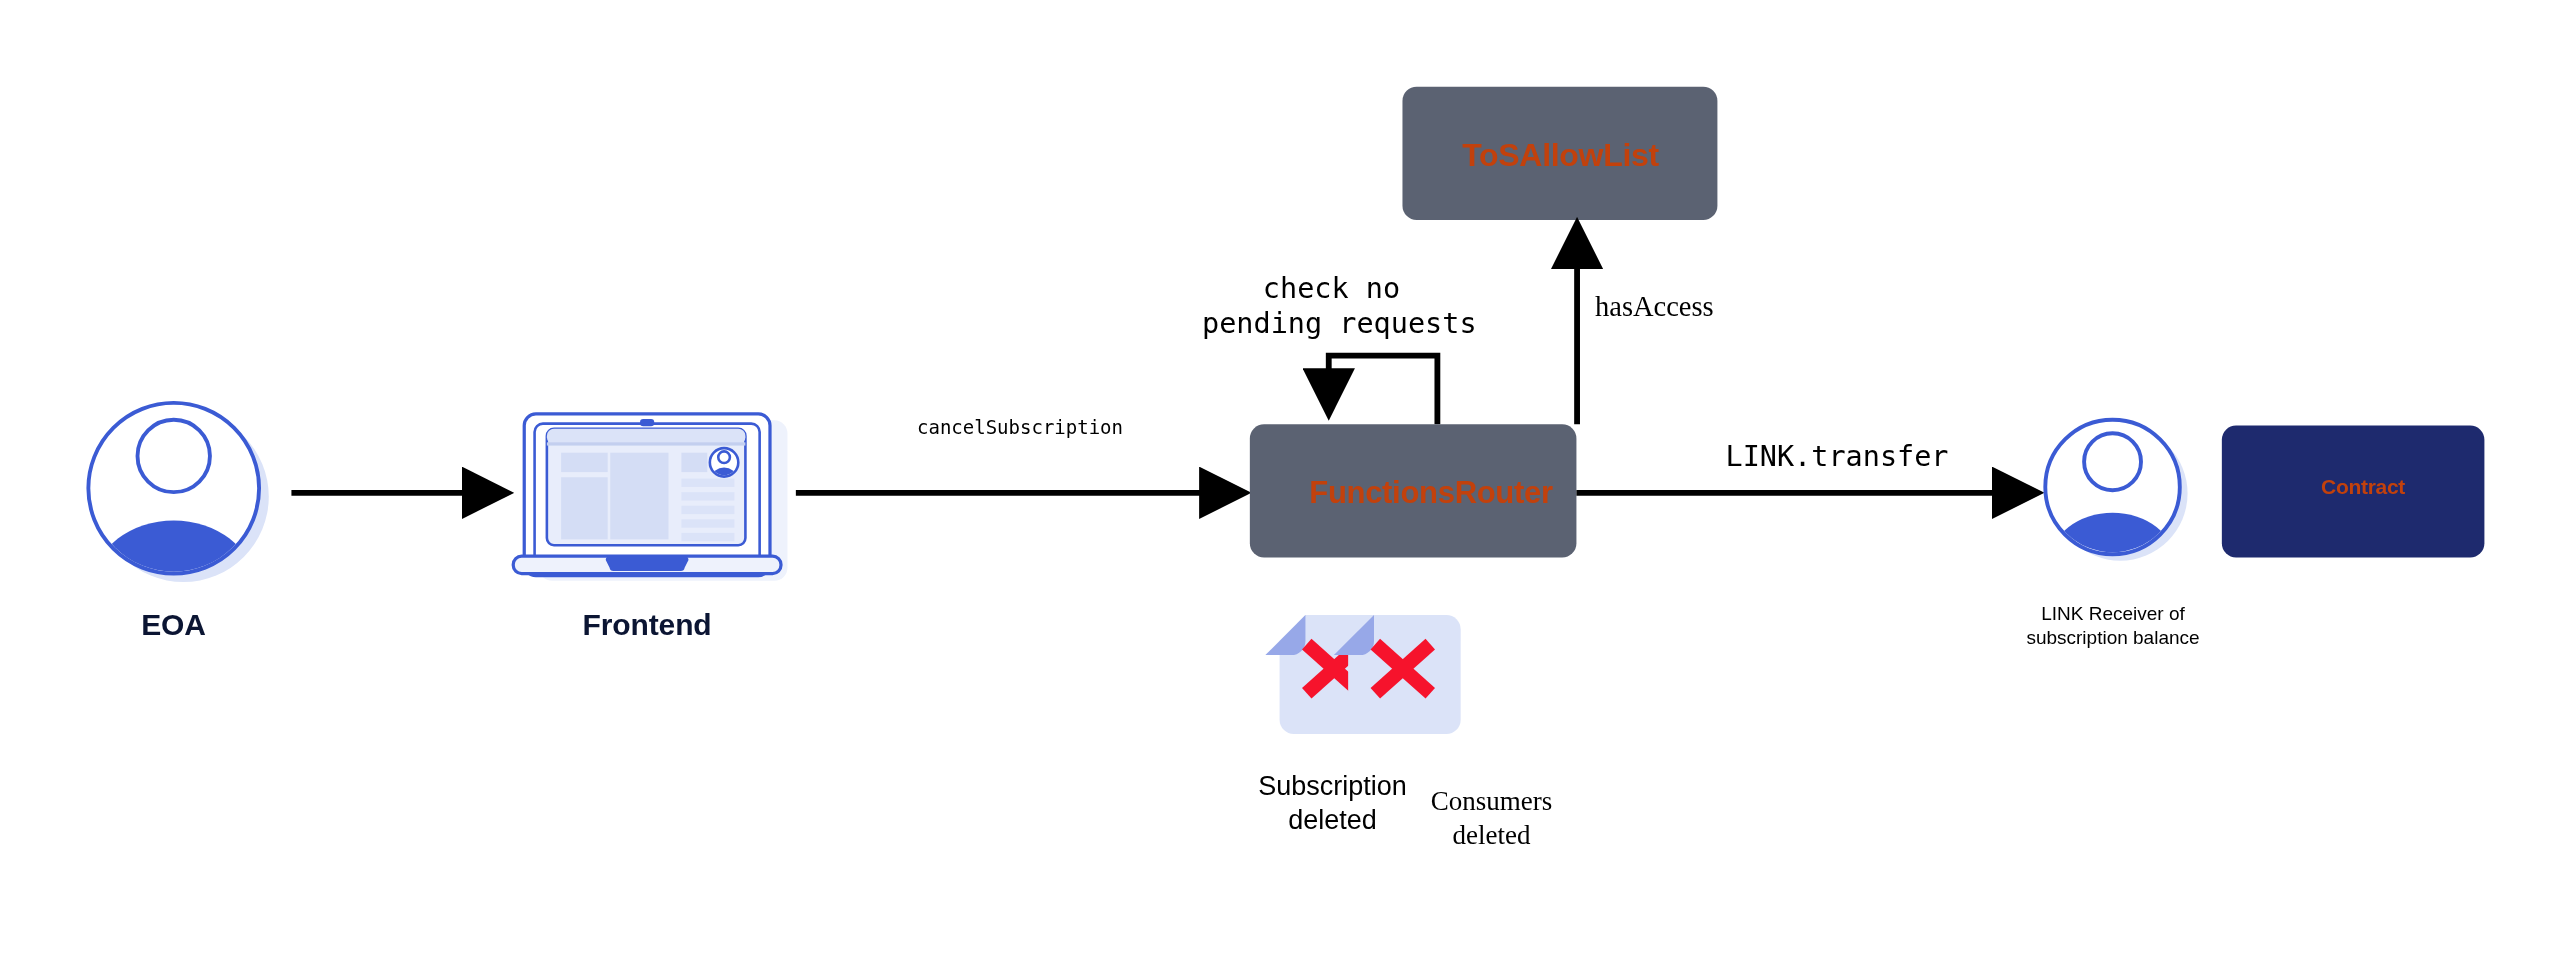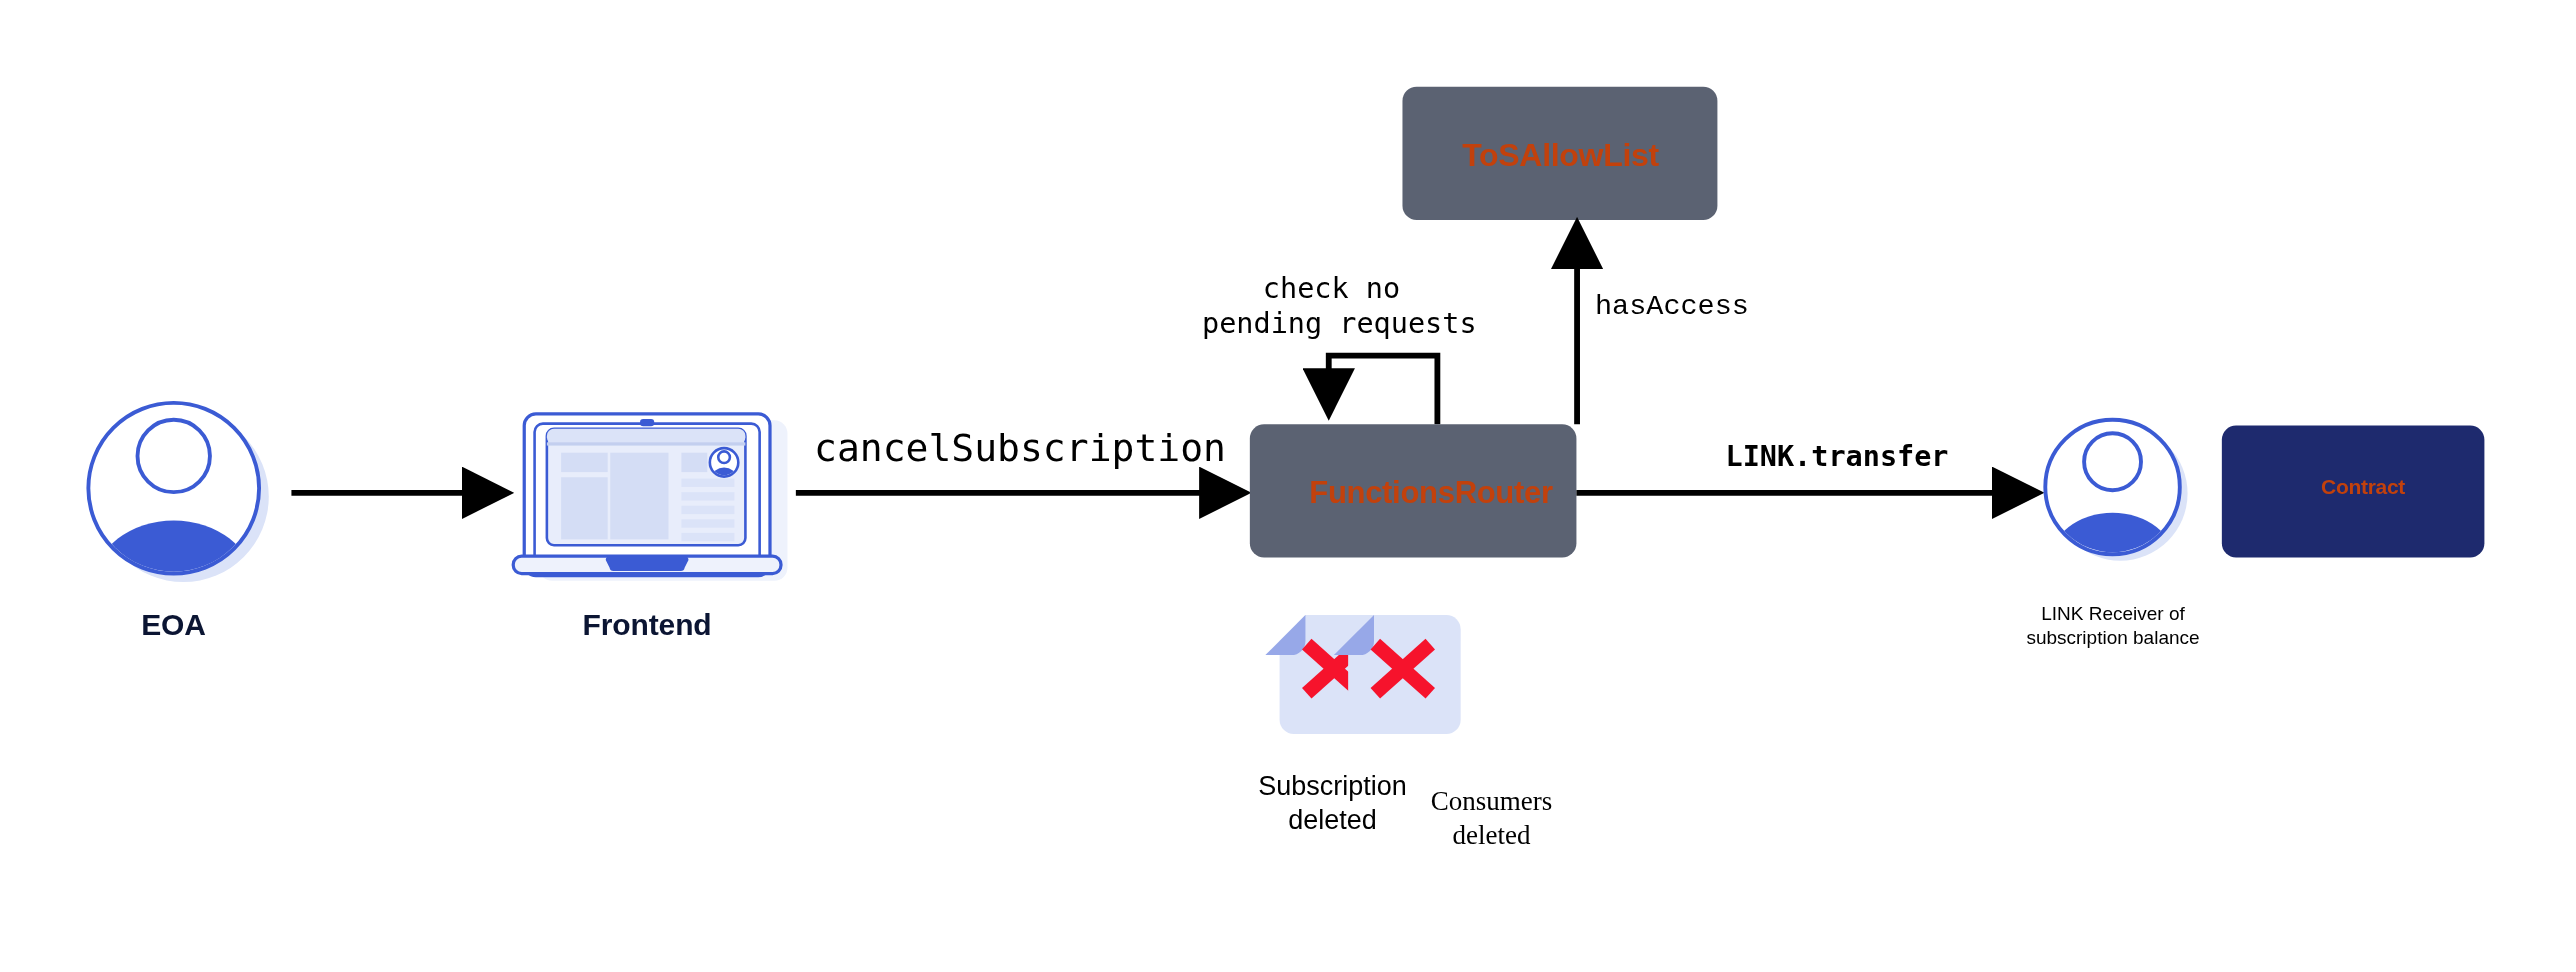--- a/index.html
+++ b/index.html
@@ -33,21 +33,21 @@
     position:absolute;
     color:#000000;
     text-align:center;
     white-space:pre;
     line-height:1.22;
   }
   .mono{
     font-family:"DejaVu Sans Mono","Liberation Mono", monospace;
   }
   .sans{
-    font-family:Liberation Mono, monospace;
+    font-family:Liberation Serif, serif;
   }
   .caption{
     position:absolute;
     text-align:center;
     color:#0b1533;
     white-space:nowrap;
   }
   .caption-strong{
     font-weight:700;
     letter-spacing:-0.1px;
@@ -181,28 +181,28 @@
       <rect x="3435" y="658" width="406" height="204" rx="22" fill="#1e2a6e"></rect>
     </g>
   </svg>
 
   <div class="node-label" style="left:1403px; top:137px; width:315px; font-size:32px;">ToSAllowList</div>
 
   <div class="node-label" style="left:1250px; top:475px; width:362px; font-size:31px;">FunctionsRouter</div>
 
   <div class="node-label" style="left:2222px; top:475px; width:282px; font-size:21px;">Contract</div>
 
-  <div class="edge-label mono" style="left:796px; top:425px; width:448px; font-size:38px;">cancelSubscription</div>
+  <div class="edge-label mono" style="left:796px; top:416px; width:448px; font-size:19px;">cancelSubscription</div>
 
   <div class="edge-label mono" style="left:1202px; top:272px; width:259px; font-size:28.5px;">check no
 pending requests</div>
 
   <div class="edge-label sans" style="left:1595px; top:290px; width:194px; font-size:28.5px; text-align:left;">hasAccess</div>
 
-  <div class="edge-label mono" style="left:1643px; top:440px; width:388px; font-size:28.5px;font-weight:bold;">LINK.transfer</div>
+  <div class="edge-label mono" style="left:1643px; top:440px; width:388px; font-size:28.5px;">LINK.transfer</div>
 
   <div class="caption caption-strong" style="left:83px; top:608px; width:181px; font-size:30px;">EOA</div>
 
   <div class="caption caption-strong" style="left:524px; top:608px; width:246px; font-size:30px;">Frontend</div>
 
   <div class="caption caption-plain" style="left:1941px; top:602px; width:344px; font-size:19px;">LINK Receiver of
 subscription balance</div>
 
   <div class="caption caption-plain" style="left:1255px; top:770px; width:155px; font-size:27px;">Subscription
 deleted</div>

